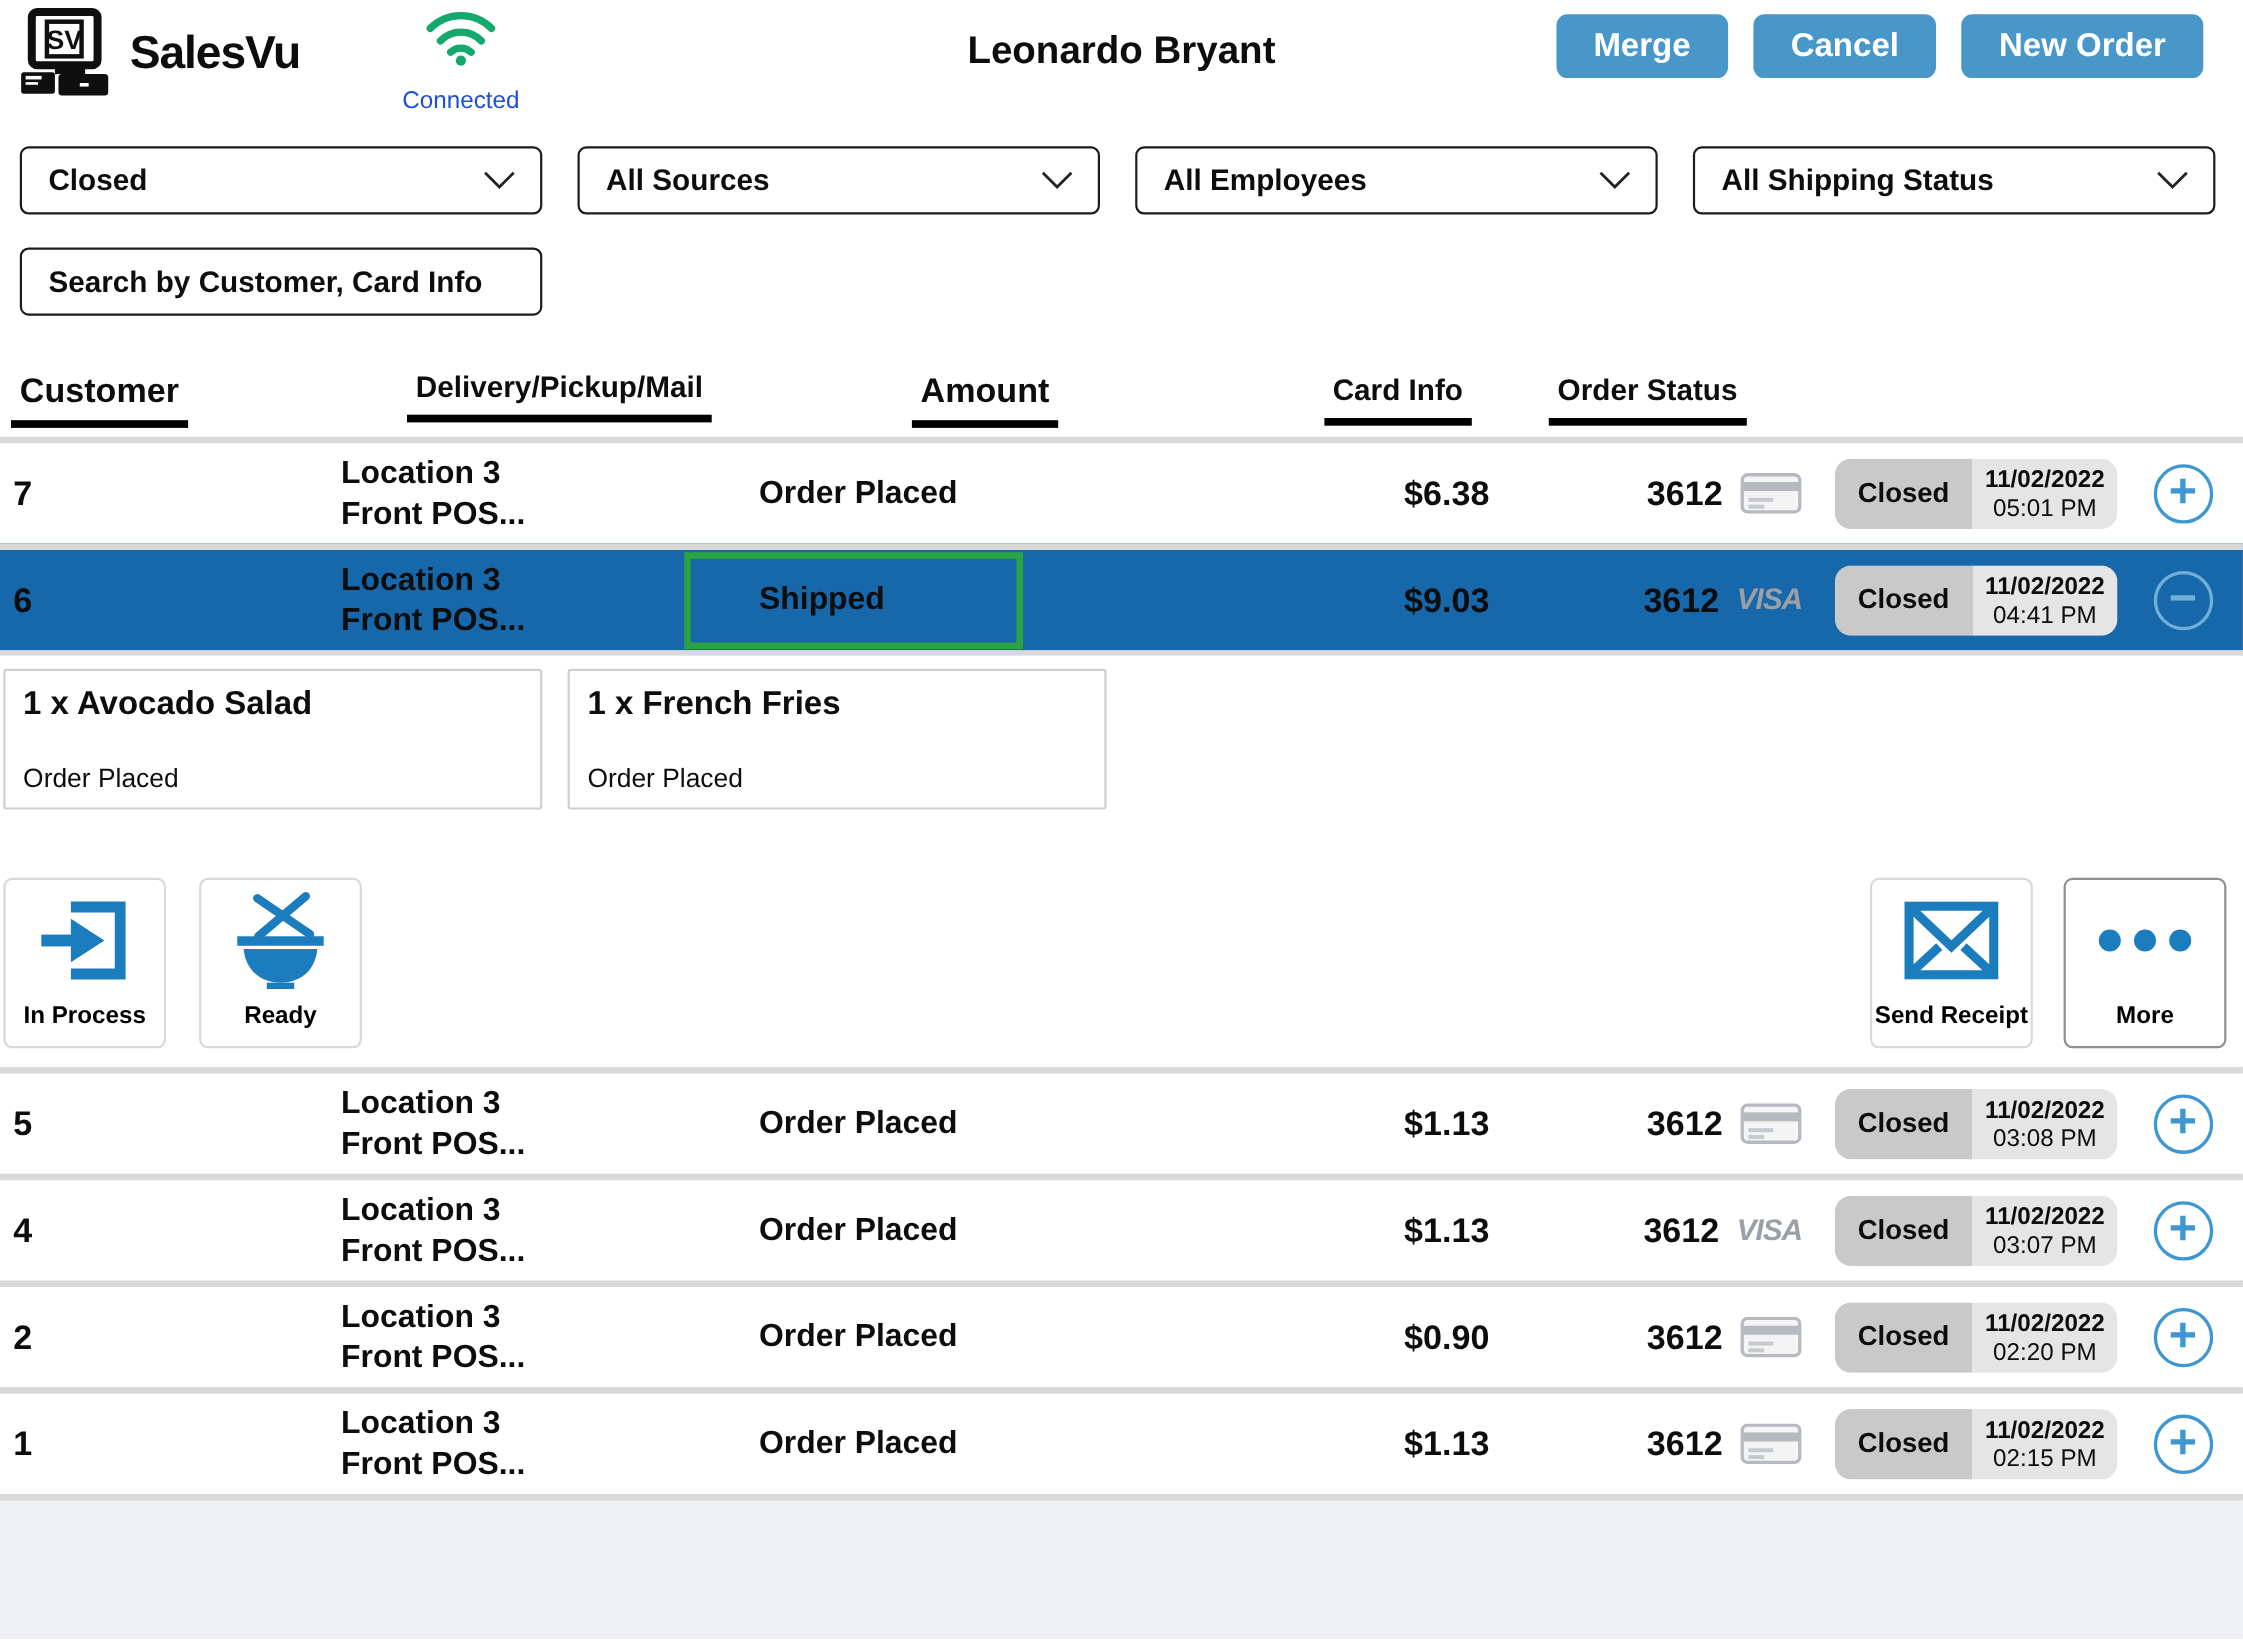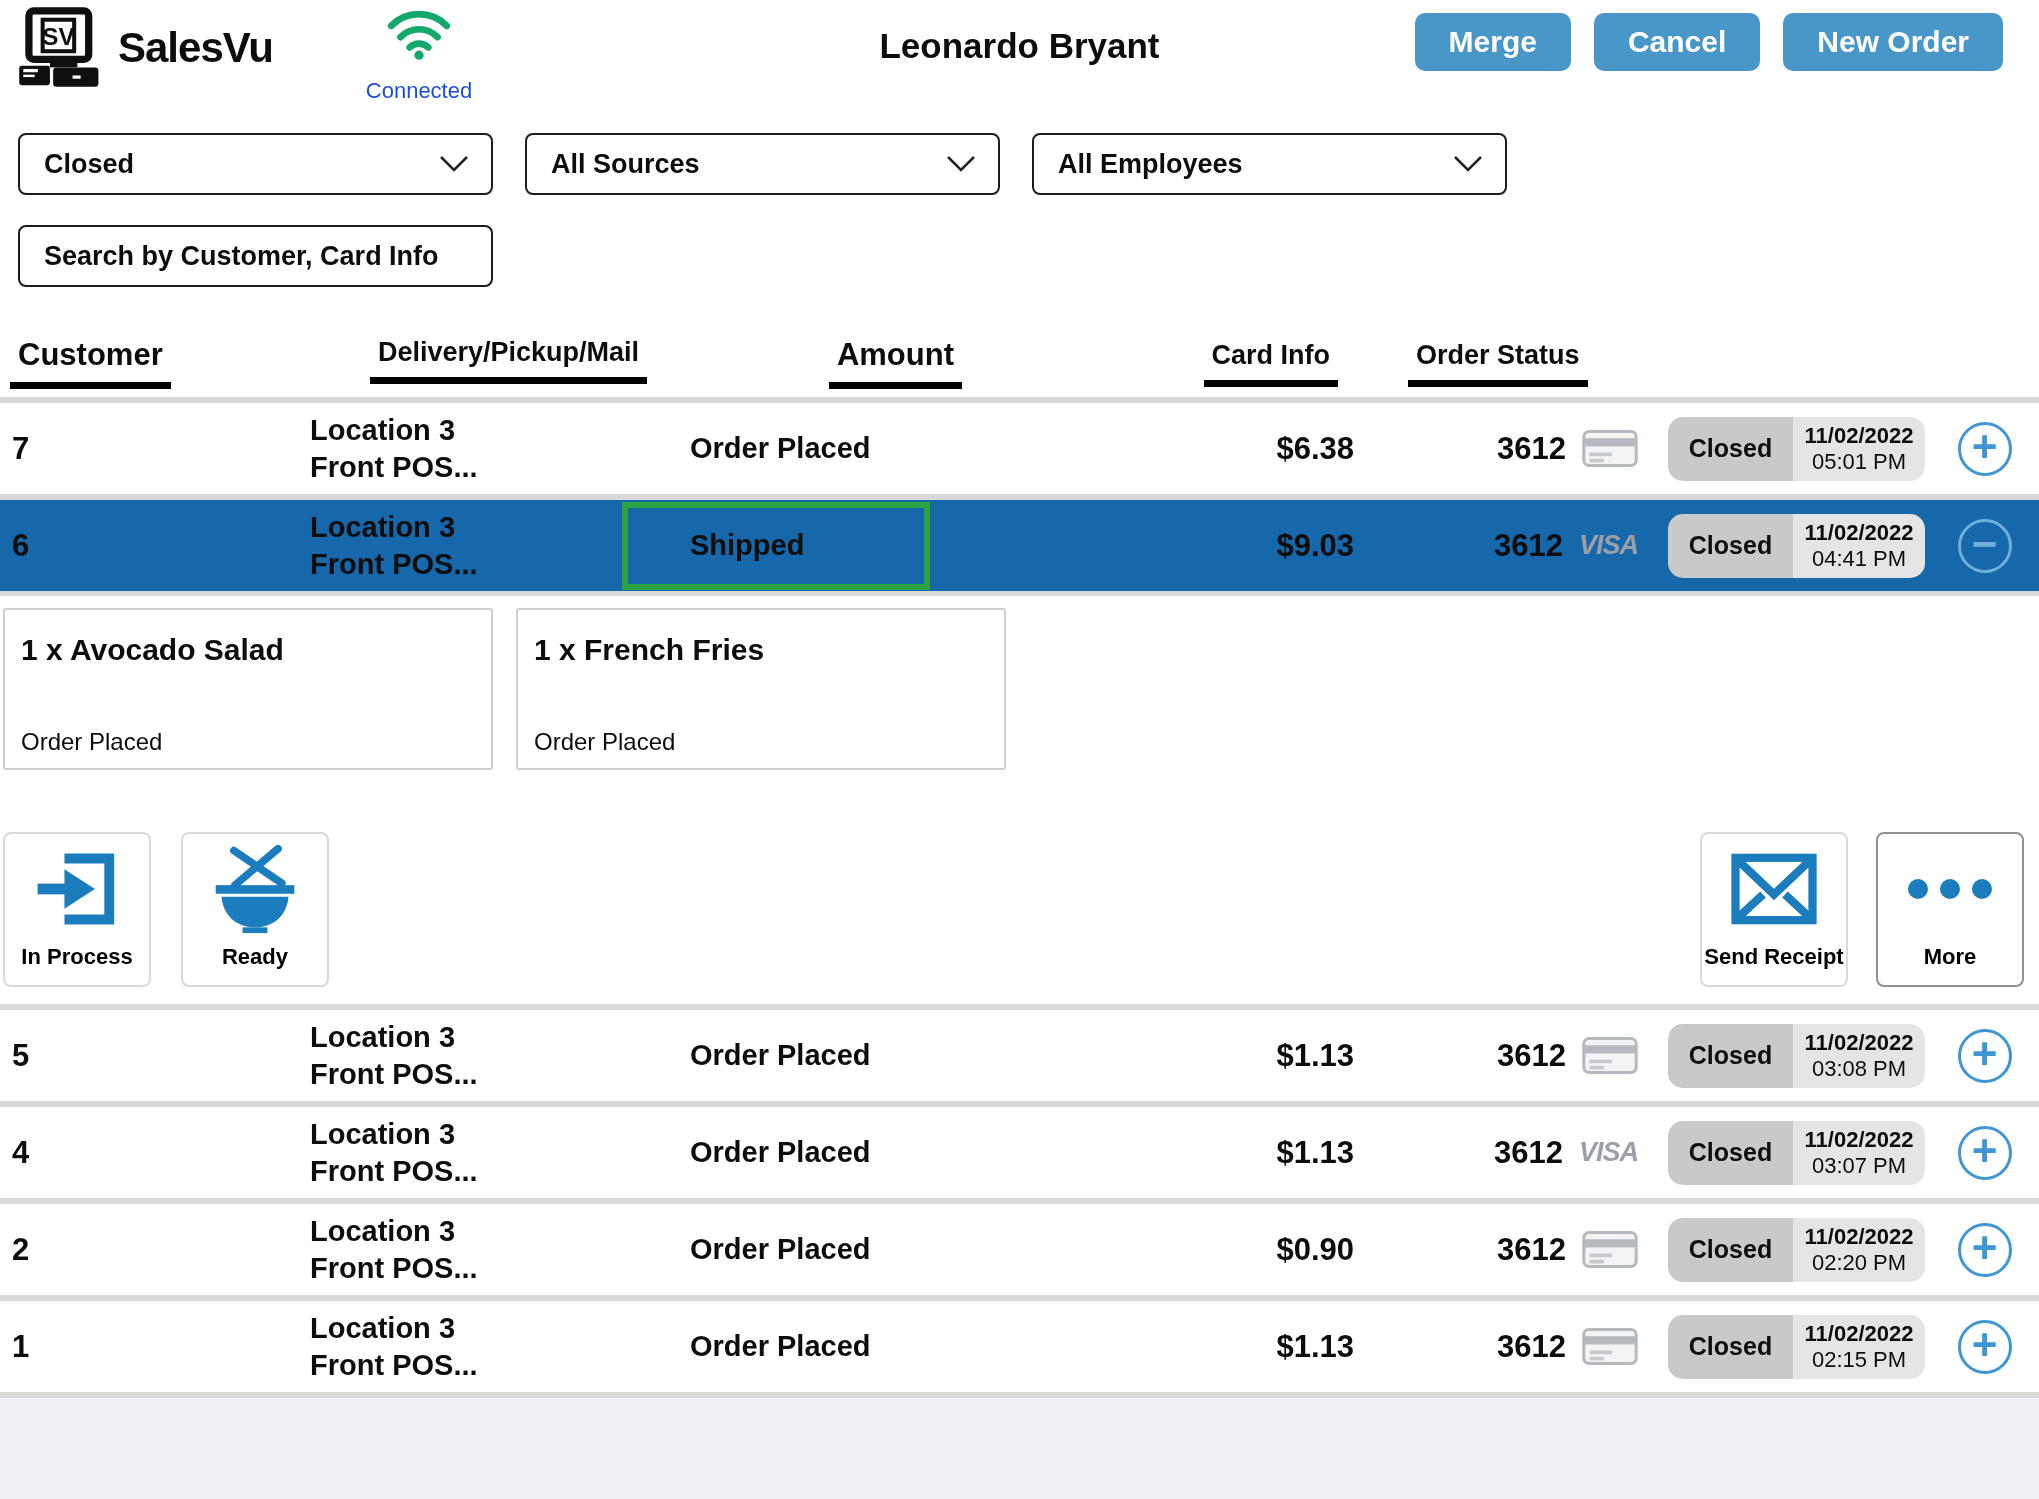--- a/index.html
+++ b/index.html
@@ -63,22 +63,22 @@
   .pt { font-size:22px; }
   .c7 { display:flex; justify-content:center; }
   .expander { width:54px; height:54px; border:3.5px solid #3e97d3; border-radius:50%;
     display:flex; align-items:center; justify-content:center; color:#3e97d3; background:transparent; cursor:pointer; }
   .expander span { font-size:44px; font-weight:bold; line-height:1; padding-bottom:3px; }
   .row.selected .expander { border-color:#6fb0d9; color:#6fb0d9; }
 
   
   .detail { border-top:5px solid #d9d9d9; background:#fff; padding:12px 0 17px 3px; }
   .items { display:flex; gap:23px; }
-  .item-card { width:490px; height:162px; border:2px solid #cfcfcf; border-radius:3px; background:#fff;
-    padding:23px 16px 12px 16px; display:flex; flex-direction:column; justify-content:space-between; cursor:pointer; }
+  .item-card { width:490px; height:128px; border:2px solid #cfcfcf; border-radius:3px; background:#fff;
+    padding:13px 16px 12px 16px; display:flex; flex-direction:column; justify-content:space-between; cursor:pointer; }
   .item-name { font-size:30px; font-weight:bold; }
   .item-status { font-size:24px; }
   .actions { display:flex; align-items:flex-start; margin-top:62px; padding-right:15px; }
   .abtn { width:148px; height:155px; border:2px solid #d9d9d9; border-radius:8px; background:#fff;
     display:flex; flex-direction:column; align-items:center; cursor:pointer; font-family:inherit; }
   .abtn .ic { flex:1; display:flex; align-items:center; justify-content:center; }
   .abtn .lbl { font-size:22px; font-weight:bold; margin-bottom:15px; }
   .abtn + .abtn { margin-left:30px; }
   .abtn.more { border-color:#909090; margin-left:28px; }
   .spacer { flex:1; }
@@ -134,20 +134,26 @@
         </svg>
     </div>
     <div class="dd">
       <span>All Sources</span>
       <svg width="30" height="18" viewBox="0 0 30 18">
         <polyline points="2,2 15,15 28,2" fill="none" stroke="#222" stroke-width="2.5"></polyline>
         </svg>
     </div>
     <div class="dd">
       <span>All Employees</span>
+      <svg width="30" height="18" viewBox="0 0 30 18">
+        <polyline points="2,2 15,15 28,2" fill="none" stroke="#222" stroke-width="2.5"></polyline>
+        </svg>
+    </div>
+    <div class="dd">
+      <span>All Shipping Status</span>
       <svg width="30" height="18" viewBox="0 0 30 18">
         <polyline points="2,2 15,15 28,2" fill="none" stroke="#222" stroke-width="2.5"></polyline>
         </svg>
     </div>
   </div>
 
   <div class="searchrow">
     <div class="search">Search by Customer, Card Info</div>
   </div>
 

